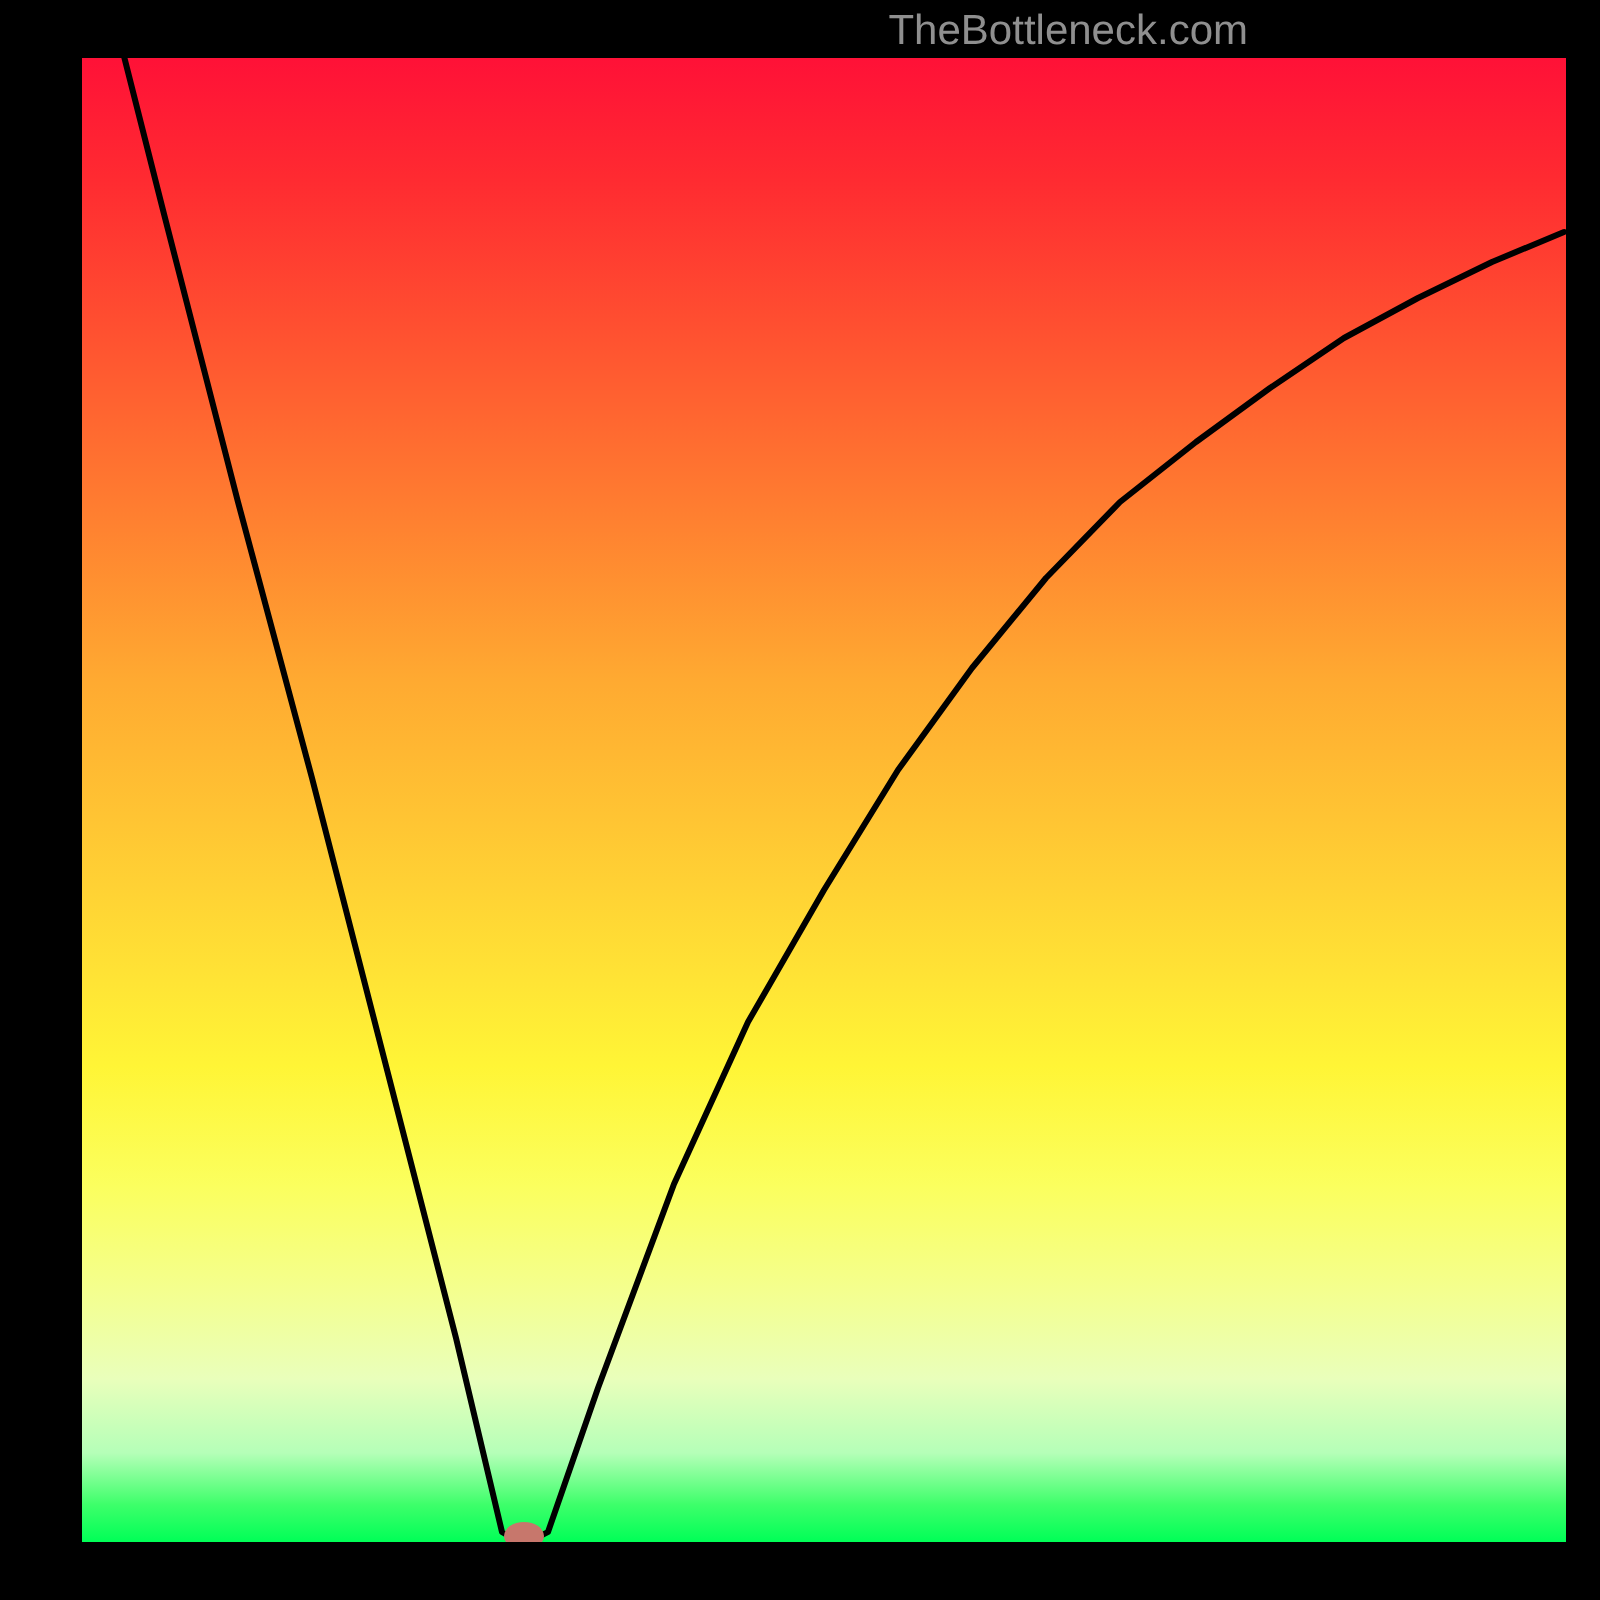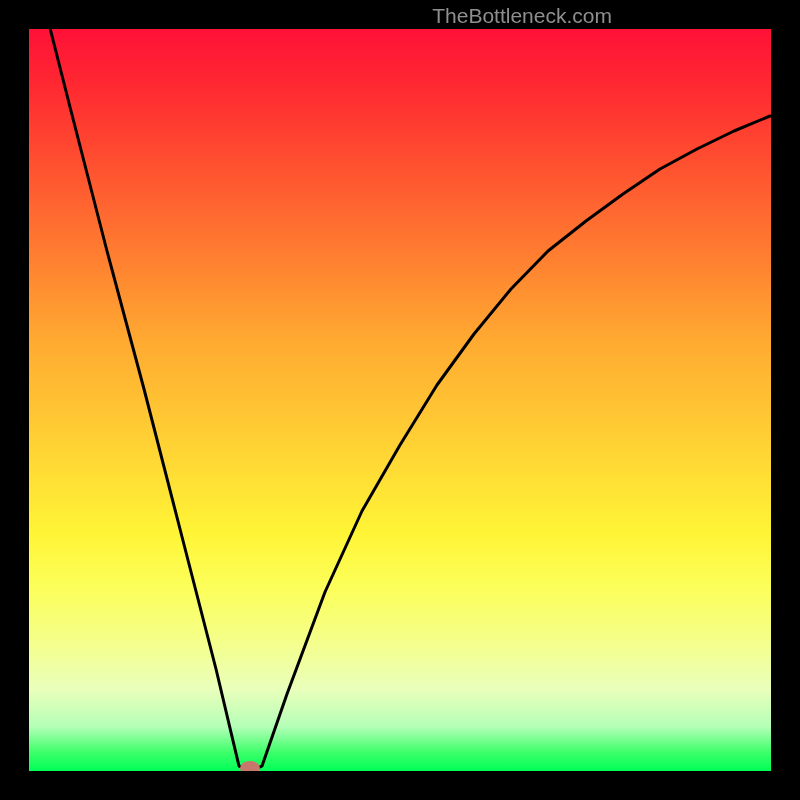--- a/index.html
+++ b/index.html
@@ -7,21 +7,21 @@
     padding: 0;
     width: 800px;
     height: 800px;
     background: #000000;
     position: relative;
     font-family: Arial, Helvetica, sans-serif;
   }
   .wrap {
     position: absolute;
     top: 0;
-    left: 0;
+    left: 12px;
     width: 636px;
     height: 800px;
   }
   .plot-box {
     position: absolute;
     left: 29px;
     top: 29px;
     width: 742px;
     height: 742px;
     overflow: hidden;

